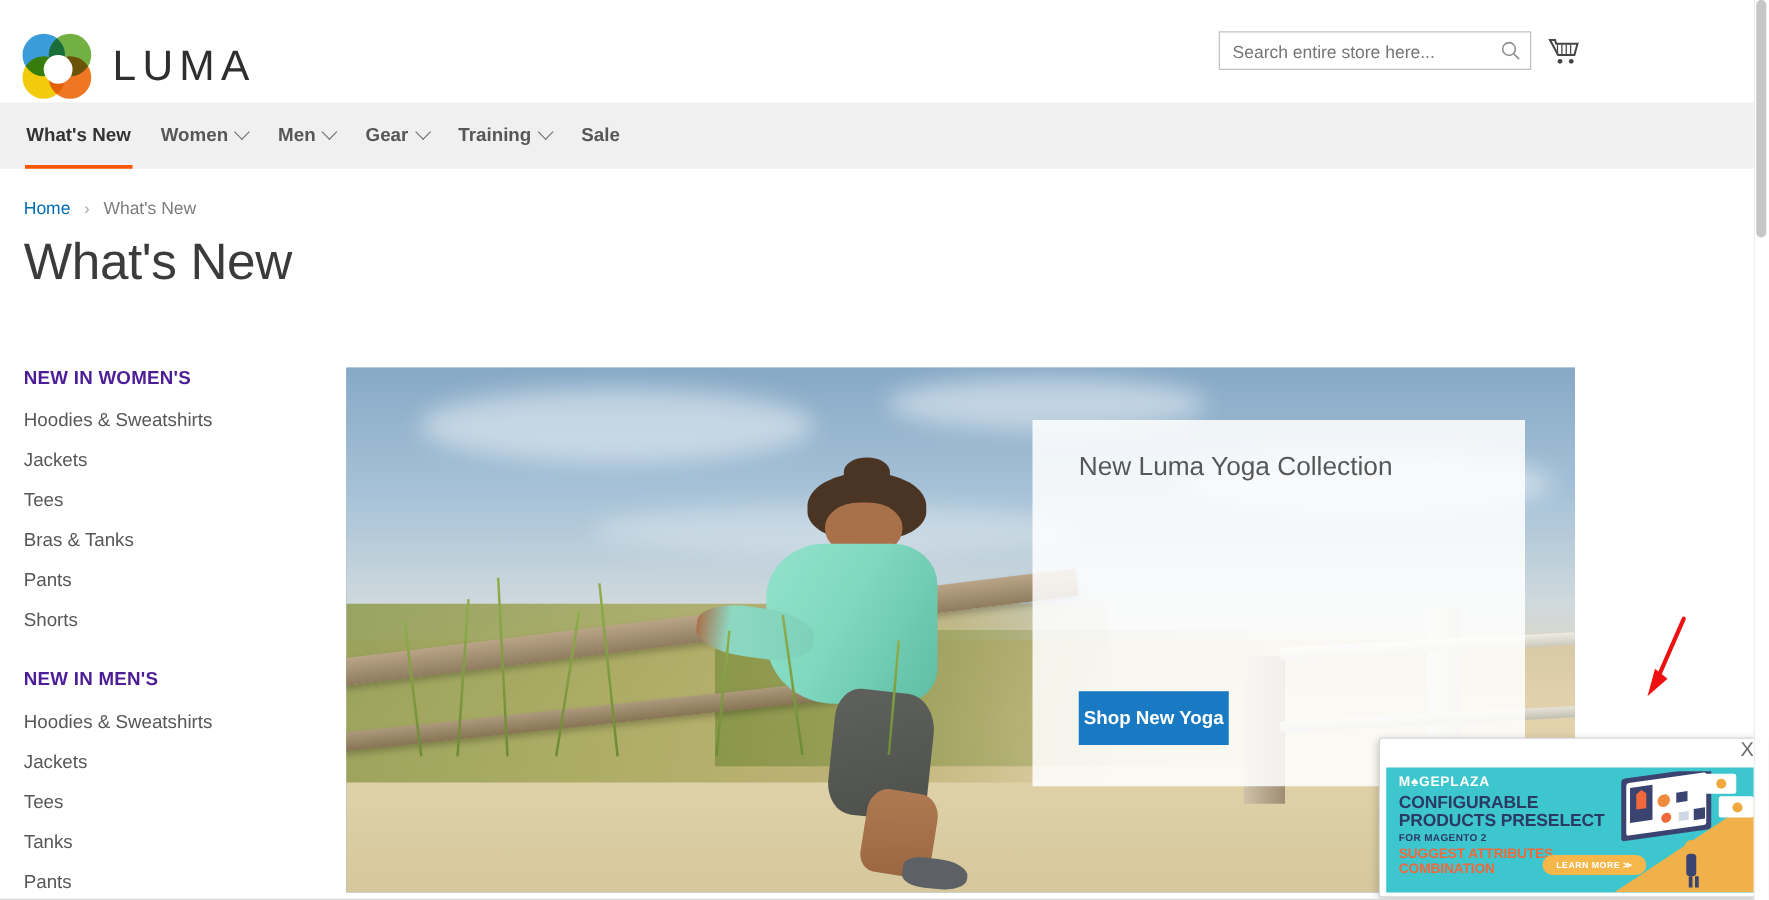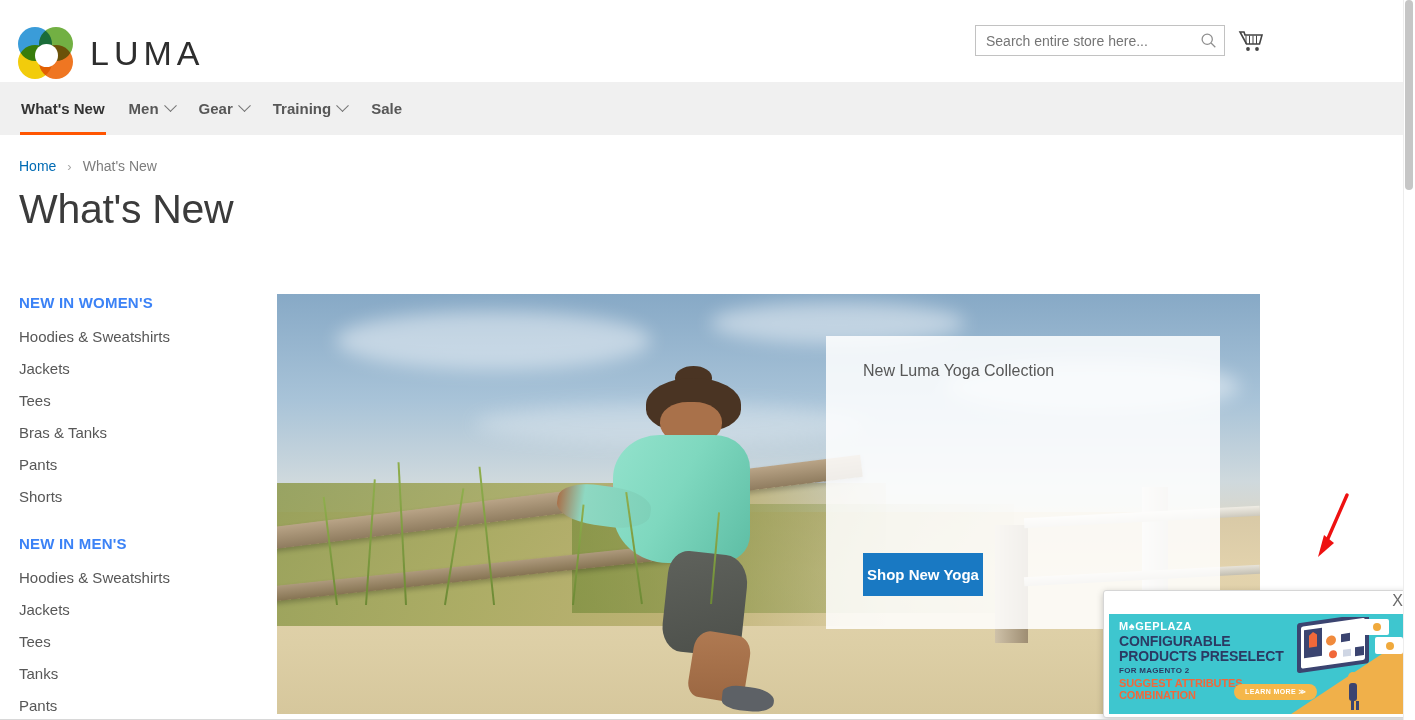--- a/index.html
+++ b/index.html
@@ -120,21 +120,21 @@
     letter-spacing: -0.3px;
   }
 
   
   .sidebar {
     position: absolute; left: 19px; top: 294px;
     width: 240px;
   }
   .side-group { margin-bottom: 30px; }
   .side-title {
-    font-size: 15px; font-weight: bold; color: #3b82f6;
+    font-size: 15px; font-weight: bold; color: #4c1d95;
     margin-bottom: 17px; letter-spacing: 0.2px;
   }
   .side-link {
     display: block; font-size: 15px; color: #575757;
     margin-bottom: 15px; cursor: pointer;
   }
 
   
   .hero {
     position: absolute; left: 277px; top: 294px;
@@ -244,21 +244,21 @@
   }
 
   
   .promo {
     position: absolute; left: 826px; top: 336px;
     width: 394px; height: 293px;
     background: rgba(255,255,255,0.86);
   }
   .promo-eyebrow {
     position: absolute; left: 37px; top: 26px;
-    font-size: 16px; font-weight: 300; color: #575757;
+    font-size: 21px; font-weight: 300; color: #575757;
   }
   .promo-head {
     position: absolute; left: 36px; top: 74px;
     width: 300px;
     font-size: 35px; font-weight: 300; line-height: 38px;
     color: #3b3b3b; letter-spacing: -0.2px;
   }
   .promo-btn {
     position: absolute; left: 37px; top: 217px;
     background: #1979c3; color: #ffffff;
@@ -387,20 +387,24 @@
         <line x1="18.5" y1="6.6" x2="18.5" y2="15" stroke="#444" stroke-width="1"></line>
         <circle cx="10" cy="20" r="1.9" fill="#444"></circle>
         <circle cx="19" cy="20" r="1.9" fill="#444"></circle>
       </svg>
     </button>
   </div>
 
   <div class="nav">
     <div class="nav-item active">
       <span>What's New</span>
+    </div>
+    <div class="nav-item">
+      <span>Women</span>
+      <span class="chev"></span>
     </div>
     <div class="nav-item">
       <span>Men</span>
       <span class="chev"></span>
     </div>
     <div class="nav-item">
       <span>Gear</span>
       <span class="chev"></span>
     </div>
     <div class="nav-item">

